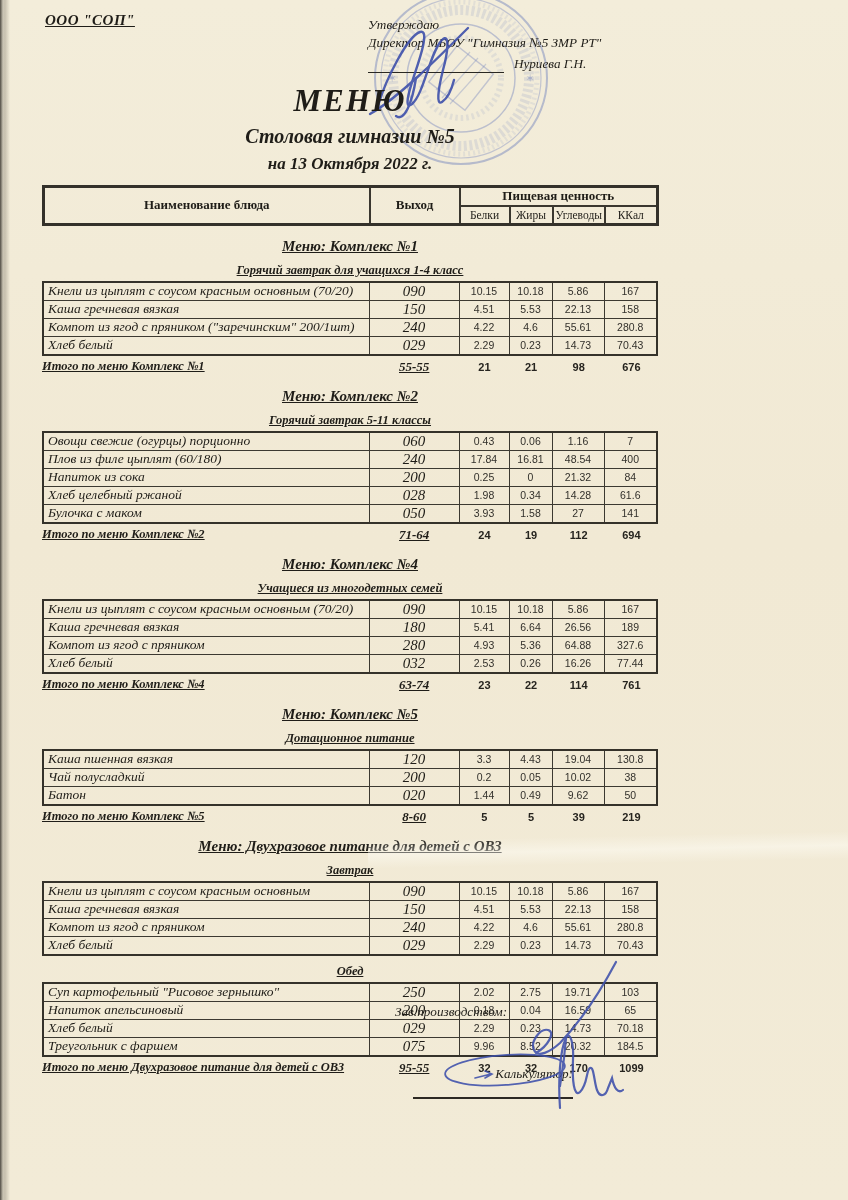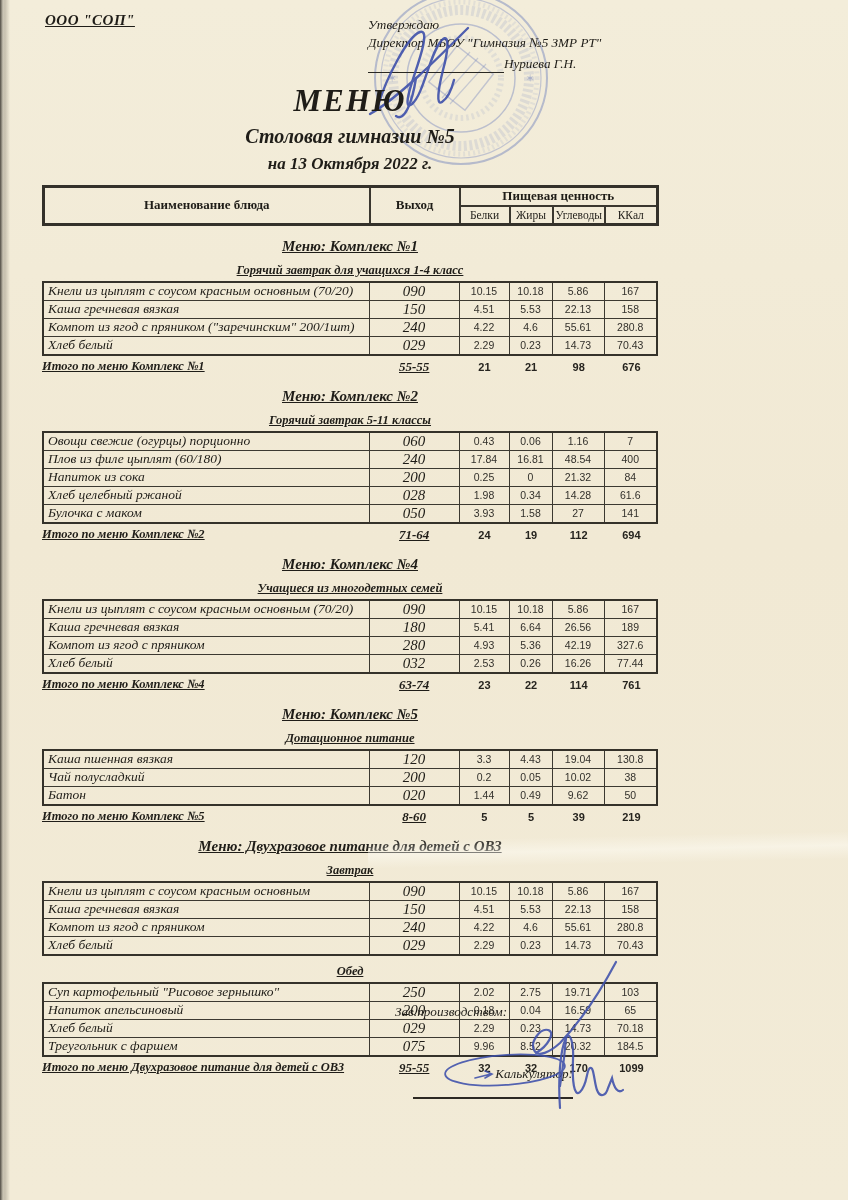--- a/index.html
+++ b/index.html
@@ -12,21 +12,21 @@
         background:linear-gradient(180deg,rgba(255,254,248,0),rgba(255,254,248,.45) 50%,rgba(255,254,248,0));
         transform:rotate(-1.2deg);pointer-events:none;}
 
   .org{position:absolute;left:45px;top:12px;font-weight:bold;font-style:italic;
        font-size:15px;text-decoration:underline;letter-spacing:.5px;}
 
   .approve{position:absolute;left:368px;top:16px;width:300px;font-style:italic;
        font-size:13.2px;line-height:1.4;}
   .approve-row3{display:flex;align-items:flex-end;margin-top:2px;}
   .sig-underline{display:inline-block;width:136px;height:16px;border-bottom:1.6px solid #2a2822;}
-  .approve-name{margin-left:0;font-style:italic;}
+  .approve-name{margin-left:10px;font-style:italic;}
 
   .content{position:relative;margin-left:42px;width:616px;padding-top:85px;}
   .t-menu{margin:0;text-align:center;font-weight:bold;font-style:italic;
           font-size:31px;letter-spacing:2px;line-height:1.05;}
   .t-sub{margin:7px 0 0;text-align:center;font-weight:bold;font-style:italic;font-size:20px;}
   .t-date{margin:6px 0 0;text-align:center;font-weight:bold;font-style:italic;font-size:17px;}
 
   table{border-collapse:collapse;table-layout:fixed;width:616px;background:transparent;}
   .mh{margin-top:11px;border:3px solid #34312a;}
   .mh td{border:2px solid #3a372f;text-align:center;padding:0 2px;}
@@ -301,21 +301,21 @@
                 <td class="num">5.41</td>
                 <td class="num">6.64</td>
                 <td class="num">26.56</td>
                 <td class="num">189</td>
               </tr>
               <tr>
                 <td class="dish">Компот из ягод с пряником</td>
                 <td class="out">280</td>
                 <td class="num">4.93</td>
                 <td class="num">5.36</td>
-                <td class="num">42.19</td>
+                <td class="num">64.88</td>
                 <td class="num">327.6</td>
               </tr>
               <tr>
                 <td class="dish">Хлеб белый</td>
                 <td class="out">032</td>
                 <td class="num">2.53</td>
                 <td class="num">0.26</td>
                 <td class="num">16.26</td>
                 <td class="num">77.44</td>
               </tr>

